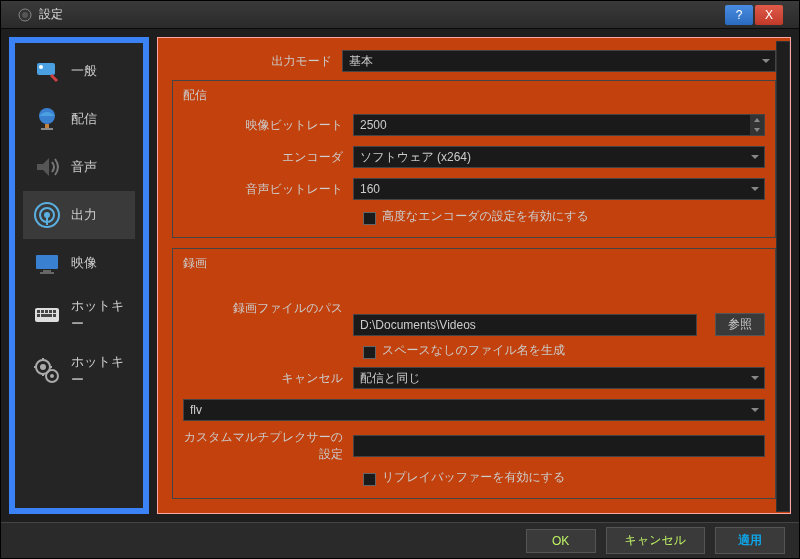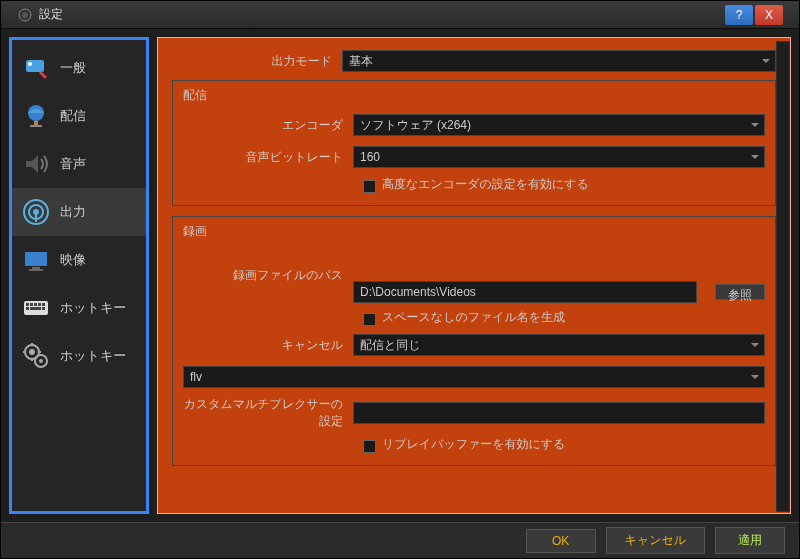--- a/index.html
+++ b/index.html
@@ -6,45 +6,45 @@
 body { background: #1e1e1e; width: 800px; height: 559px; overflow: hidden; }
 .window { width: 800px; height: 559px; background: #1e1e1e; border: 1px solid #000; position: relative; }
 .titlebar { height: 28px; background: linear-gradient(to bottom, #3a3a3a 0%, #2a2a2a 100%); display: flex; align-items: center; padding: 0 16px; border-bottom: 1px solid #0a0a0a; }
 .titlebar-icon { width: 16px; height: 16px; margin-right: 6px; display: flex; align-items: center; justify-content: center; }
 .titlebar-title { color: #ddd; font-size: 12px; flex: 1; }
 .titlebar-buttons { display: flex; gap: 0; }
 .titlebar-btn { width: 28px; height: 20px; display: flex; align-items: center; justify-content: center; font-size: 12px; color: #fff; cursor: pointer; border-radius: 2px; }
 .titlebar-btn.help { background: linear-gradient(to bottom, #4a8de0, #2a6bc0); margin-right: 2px; }
 .titlebar-btn.close { background: linear-gradient(to bottom, #e05a4a, #c03a2a); }
 .content { display: flex; height: calc(100% - 28px - 36px); padding: 8px; gap: 8px; }
-.sidebar { width: 140px; background: #252525; border: 3px solid #3b82f6; padding: 4px 0; }
+.sidebar { width: 140px; background: #252525; border: 6px solid #3b82f6; padding: 4px 8px; }
 .sidebar-item { display: flex; align-items: center; padding: 10px 10px; gap: 10px; cursor: pointer; color: #ccc; font-size: 13px; }
 .sidebar-item.selected { background: #3a3a3a; }
 .sidebar-icon { width: 28px; height: 28px; display: flex; align-items: center; justify-content: center; flex-shrink: 0; }
 .main-panel { flex: 1; background: #c2410c; border: 1px solid #fca5a5; padding: 10px 14px; overflow: auto; color: #ccc; font-size: 12px; }
 .form-row { display: flex; align-items: center; margin-bottom: 6px; min-height: 26px; }
 .form-label { width: 170px; text-align: right; padding-right: 10px; color: #ccc; }
 .form-control { flex: 1; }
 .fieldset { border: 1px solid #444; padding: 10px 10px 6px 10px; margin-bottom: 10px; margin-top: 6px; position: relative; }
 .fieldset-title { color: #ccc; font-size: 12px; margin-bottom: 8px; margin-top: -4px; }
 select, input[type="text"] { background: #1a1a1a; color: #ccc; border: 1px solid #444; padding: 3px 6px; font-size: 12px; width: 100%; height: 22px; }
 select { appearance: none; background-image: none; position: relative; }
 .select-wrap { position: relative; display: flex; }
 .select-wrap::after { content: ""; position: absolute; right: 6px; top: 50%; transform: translateY(-50%); width: 0; height: 0; border-left: 4px solid transparent; border-right: 4px solid transparent; border-top: 4px solid #888; pointer-events: none; }
 .spinner-wrap { position: relative; display: flex; }
 .spinner-wrap input { padding-right: 18px; }
 .spinner-btns { position: absolute; right: 1px; top: 1px; bottom: 1px; width: 14px; display: flex; flex-direction: column; }
 .spinner-btn { flex: 1; background: #333; border: none; cursor: pointer; display: flex; align-items: center; justify-content: center; }
 .spinner-btn svg { width: 6px; height: 4px; }
 .checkbox-row { display: flex; align-items: flex-end; gap: 6px; padding-left: 180px; margin-bottom: 6px; }
 .checkbox-row input[type="checkbox"] { width: 13px; height: 13px; background: #1a1a1a; border: 1px solid #666; appearance: none; cursor: pointer; }
-.browse-btn { background: #3a3a3a; color: #ccc; border: 1px solid #555; padding: 2px 12px; font-size: 12px; margin-left: 6px; cursor: pointer; height: 16px; }
+.browse-btn { background: #3a3a3a; color: #ccc; border: 1px solid #555; padding: 2px 12px; font-size: 12px; margin-left: 6px; cursor: pointer; height: 23px; }
 .footer { height: 36px; border-top: 1px solid #444; display: flex; align-items: center; justify-content: flex-end; padding: 0 14px; gap: 10px; background: #2a2a2a; }
-.footer-btn { background: #3a3a3a; color: #eab308; border: 1px solid #555; padding: 4px 18px; font-size: 12px; cursor: pointer; min-width: 70px; }
-.footer-btn.disabled { color: #bef264; }
+.footer-btn { background: #3a3a3a; color: #bef264; border: 1px solid #555; padding: 4px 18px; font-size: 12px; cursor: pointer; min-width: 70px; }
+.footer-btn.disabled { color: #0ea5e9; font-weight: bold; }
 .scrollbar { position: absolute; right: 9px; top: 40px; bottom: 46px; width: 14px; background: #1e1e1e; border: 1px solid #333; }
 .path-row { display: flex; align-items: center; gap: 12px; margin-top: 33px; }
 .path-row input { flex: 1; }
 </style>
 </head>
 <body>
 
 <div class="window">
   <div class="titlebar">
     <span class="titlebar-icon">
@@ -148,20 +148,38 @@
       <div class="form-row">
         <div class="form-label">出力モード</div>
         <div class="form-control select-wrap">
           <select><option>基本</option></select>
         </div>
       </div>
 
       <div class="fieldset">
         <div class="fieldset-title">配信</div>
         <div class="form-row">
+          <div class="form-label">映像ビットレート</div>
+          <div class="form-control spinner-wrap">
+            <input type="text" value="2500" style="">
+            <div class="spinner-btns">
+                <button class="spinner-btn">
+                  <svg viewBox="0 0 6 4">
+                    <path d="M0 4 L3 0 L6 4 Z" fill="#888"></path>
+                  </svg>
+                </button>
+                <button class="spinner-btn">
+                  <svg viewBox="0 0 6 4">
+                    <path d="M0 0 L3 4 L6 0 Z" fill="#888"></path>
+                  </svg>
+                </button>
+              </div>
+          </div>
+        </div>
+        <div class="form-row">
           <div class="form-label">エンコーダ</div>
           <div class="form-control select-wrap">
               <select><option>ソフトウェア (x264)</option></select>
             </div>
         </div>
         <div class="form-row">
           <div class="form-label">音声ビットレート</div>
           <div class="form-control select-wrap">
               <select><option>160</option></select>
             </div>

